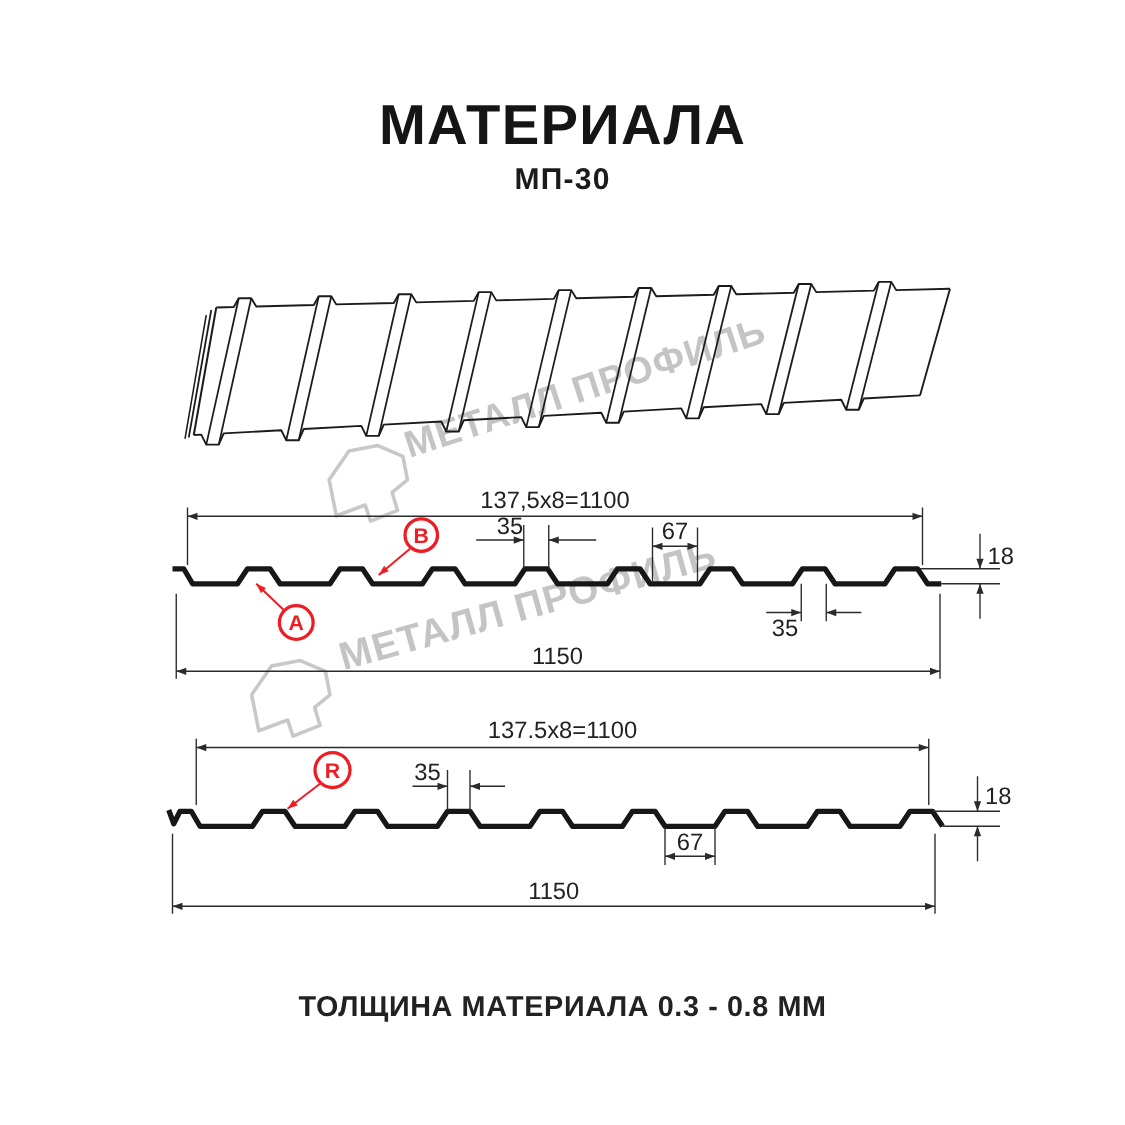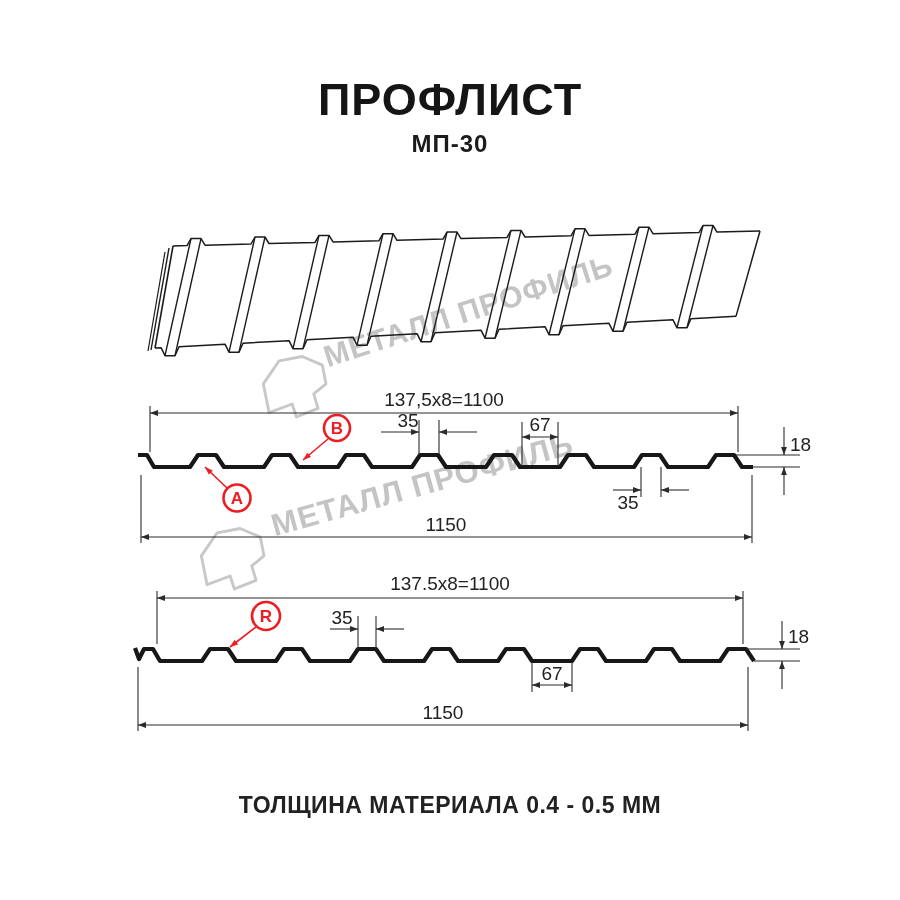--- a/index.html
+++ b/index.html
@@ -21,21 +21,21 @@
   .lay{position:absolute;}
   svg text{font-family:"Liberation Sans",sans-serif;}
   .dimtext{font-size:19px;fill:#222;}
   .marker-letter{font-size:17px;font-weight:700;}
 </style>
 </head>
 <body>
 
 <div id="page">
 
-  <div class="title">ПРОФЛИСТ</div>
+  <div class="title">МАТЕРИАЛА</div>
   <div class="subtitle">МП-30</div>
 
   <svg id="wm1-logo" class="wm-logo" width="72" height="92" viewBox="0 0 100 110">
     <polygon points="6,52 28,20 60,14 88,26 93,52 76,66 82,86 52,98 46,80 14,92" fill="none" stroke="#c8c8c8" stroke-width="4" stroke-linejoin="round"></polygon>
   </svg>
   <div id="wm1-text" class="wm-text">МЕТАЛЛ ПРОФИЛЬ</div>
 
   <svg id="wm2-logo" class="wm-logo" width="72" height="80" viewBox="0 0 100 110">
     <polygon points="6,52 28,20 60,14 88,26 93,52 76,66 82,86 52,98 46,80 14,92" fill="none" stroke="#c8c8c8" stroke-width="4" stroke-linejoin="round"></polygon>
   </svg>
@@ -158,14 +158,14 @@
       </g>
     <text class="dimtext" x="330" y="18" text-anchor="middle">137.5x8=1100</text>
     <text class="dimtext" x="222" y="52" text-anchor="middle">35</text>
     <text class="dimtext" x="432" y="108" text-anchor="middle">67</text>
     <text class="dimtext" x="668" y="71" text-anchor="start">18</text>
     <text class="dimtext" x="323" y="147" text-anchor="middle">1150</text>
     <circle cx="146" cy="44" r="14" fill="none" stroke="#ee1c23" stroke-width="2.6"></circle>
     <text class="marker-letter" x="146" y="50" text-anchor="middle" fill="#ee1c23">R</text>
   </svg>
 
-  <div class="footer">ТОЛЩИНА МАТЕРИАЛА 0.4 - 0.5 ММ</div>
+  <div class="footer">ТОЛЩИНА МАТЕРИАЛА 0.3 - 0.8 ММ</div>
 </div>
 
 </body></html>

